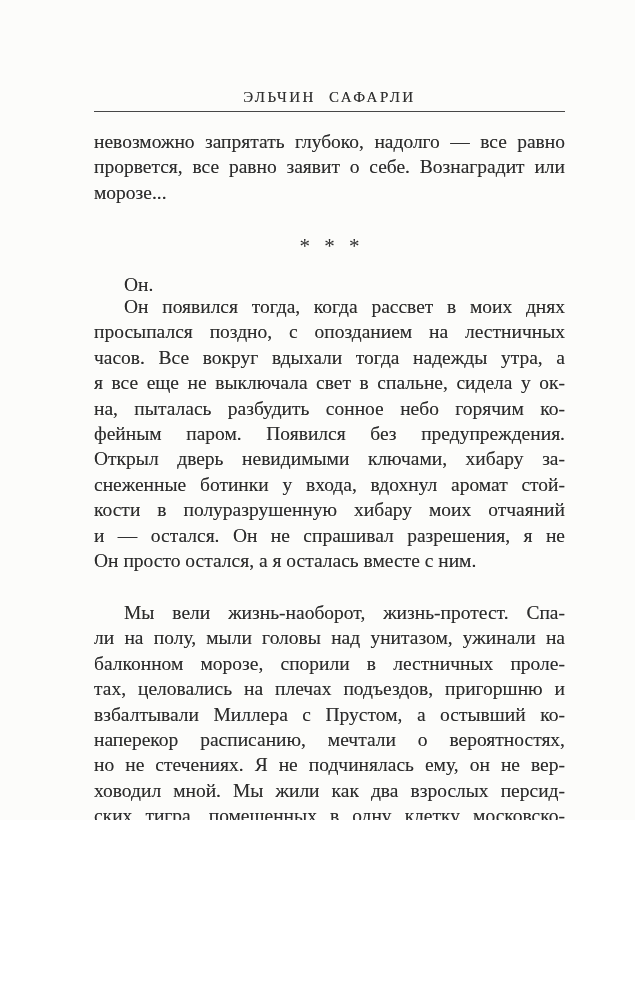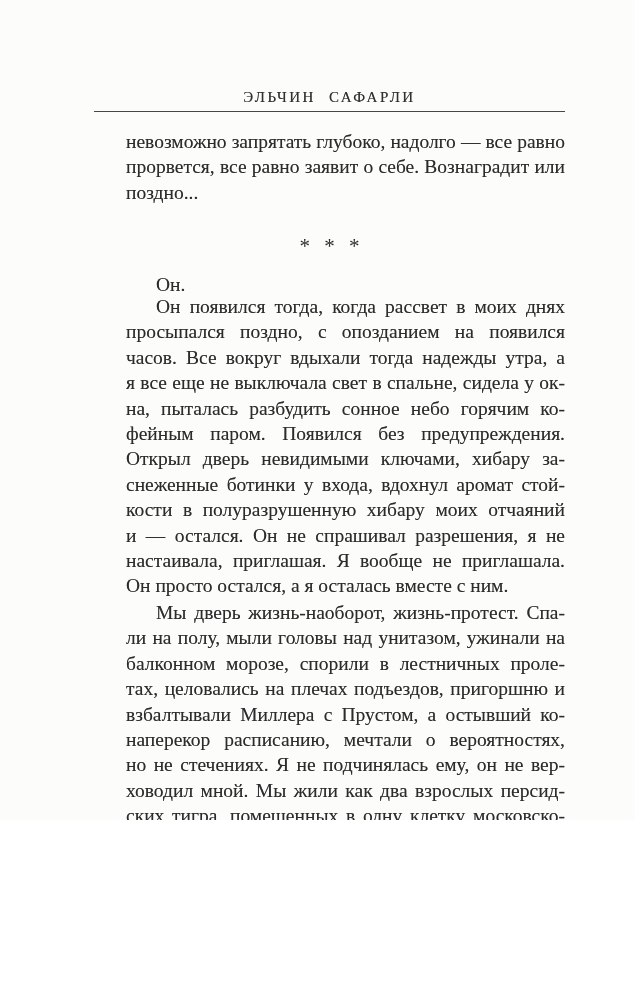--- a/index.html
+++ b/index.html
@@ -51,21 +51,20 @@
   .para-3 { top: 294px; }
   .para-4 { top: 600px; }
   .line {
     height: 25.4px;
     line-height: 25.4px;
     font-size: 19.5px;
     text-align: justify;
     text-align-last: justify;
     overflow: hidden;
     text-shadow: 0 0 0.6px rgba(44,44,44,0.45);
-    margin-left: 32px;
   }
   .line.ind { padding-left: 30px; }
   .line.end { text-align: left; text-align-last: left; }
   .page-number {
     position: absolute;
     left: 0; right: 0;
     top: 857px;
     text-align: center;
     font-size: 16px;
     line-height: 20px;
@@ -79,46 +78,45 @@
 <div class="page">
   <div class="content">
 
     <div class="running-header">
       <span>ЭЛЬЧИН САФАРЛИ</span>
     </div>
 
     <div class="para para-1">
       <div class="line">невозможно запрятать глубоко, надолго — все равно</div>
       <div class="line">прорвется, все равно заявит о себе. Вознаградит или</div>
-      <div class="line end">поздно...</div>
+      <div class="line end">морозе...</div>
     </div>
 
     <div class="separator">* * *</div>
 
     <div class="para para-2">
       <div class="line ind end">Он.</div>
     </div>
 
     <div class="para para-3">
       <div class="line ind">Он появился тогда, когда рассвет в моих днях</div>
-      <div class="line">просыпался поздно, с опозданием на появился</div>
+      <div class="line">просыпался поздно, с опозданием на лестничных</div>
       <div class="line">часов. Все вокруг вдыхали тогда надежды утра, а</div>
       <div class="line">я все еще не выключала свет в спальне, сидела у ок-</div>
       <div class="line">на, пыталась разбудить сонное небо горячим ко-</div>
       <div class="line">фейным паром. Появился без предупреждения.</div>
       <div class="line">Открыл дверь невидимыми ключами, хибару за-</div>
       <div class="line">снеженные ботинки у входа, вдохнул аромат стой-</div>
       <div class="line">кости в полуразрушенную хибару моих отчаяний</div>
       <div class="line">и — остался. Он не спрашивал разрешения, я не</div>
-      <div class="line">настаивала, приглашая. Я вообще не приглашала.</div>
       <div class="line end">Он просто остался, а я осталась вместе с ним.</div>
     </div>
 
     <div class="para para-4">
-      <div class="line ind">Мы дверь жизнь-наоборот, жизнь-протест. Спа-</div>
+      <div class="line ind">Мы вели жизнь-наоборот, жизнь-протест. Спа-</div>
       <div class="line">ли на полу, мыли головы над унитазом, ужинали на</div>
       <div class="line">балконном морозе, спорили в лестничных проле-</div>
       <div class="line">тах, целовались на плечах подъездов, пригоршню и</div>
       <div class="line">взбалтывали Миллера с Прустом, а остывший ко-</div>
       <div class="line">наперекор расписанию, мечтали о вероятностях,</div>
       <div class="line">но не стечениях. Я не подчинялась ему, он не вер-</div>
       <div class="line">ховодил мной. Мы жили как два взрослых персид-</div>
       <div class="line">ских тигра, помещенных в одну клетку московско-</div>
     </div>
 

